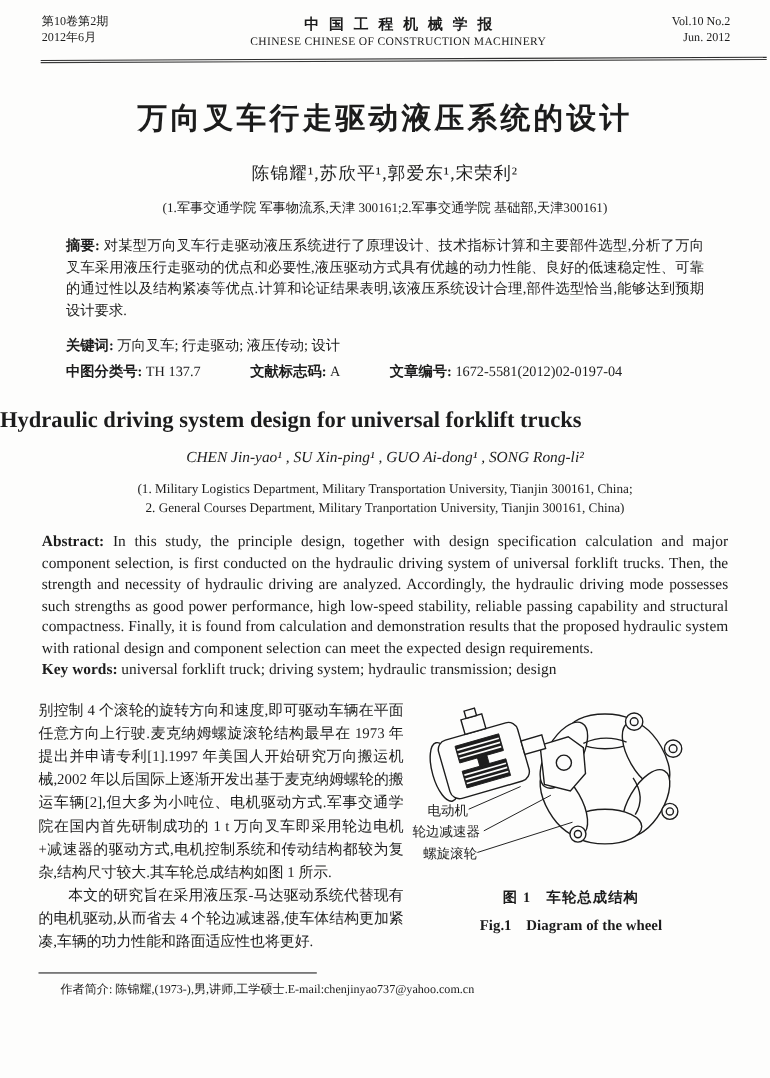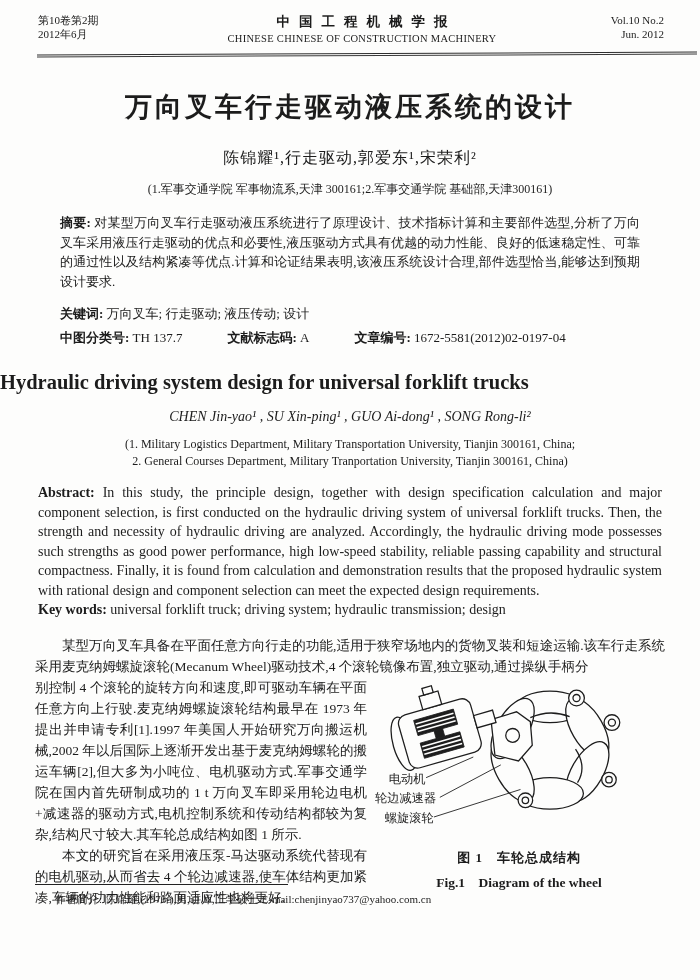--- a/index.html
+++ b/index.html
@@ -163,21 +163,21 @@
       <div class="en">CHINESE CHINESE OF CONSTRUCTION MACHINERY</div>
     </div>
     <div class="hdr-right">
       <div>Vol.10 No.2</div>
       <div>Jun. 2012</div>
     </div>
   </div>
   <div class="header-rule"></div>
 
   <h1 class="title-cn">万向叉车行走驱动液压系统的设计</h1>
-  <div class="authors-cn">陈锦耀¹,行走驱动,郭爱东¹,宋荣利²</div>
+  <div class="authors-cn">陈锦耀¹,苏欣平¹,郭爱东¹,宋荣利²</div>
   <div class="affil-cn">(1.军事交通学院 军事物流系,天津 300161;2.军事交通学院 基础部,天津300161)</div>
 
   <p class="abstract-cn"><span class="lbl">摘要:</span> <span>对某型万向叉车行走驱动液压系统进行了原理设计、技术指标计算和主要部件选型,分析了万向叉车采用液压行走驱动的优点和必要性,液压驱动方式具有优越的动力性能、良好的低速稳定性、可靠的通过性以及结构紧凑等优点.计算和论证结果表明,该液压系统设计合理,部件选型恰当,能够达到预期设计要求.</span></p>
 
   <div class="keywords-cn"><span class="lbl">关键词:</span> <span>万向叉车; 行走驱动; 液压传动; 设计</span></div>
 
   <div class="clc-line">
     <span class="pair"><span class="lbl">中图分类号:</span> <span>TH 137.7</span></span>
     <span class="pair"><span class="lbl">文献标志码:</span> <span>A</span></span>
     <span class="pair"><span class="lbl">文章编号:</span> <span>1672-5581(2012)02-0197-04</span></span>
@@ -188,21 +188,20 @@
   <div class="affil-en">
     <div>(1. Military Logistics Department, Military Transportation University, Tianjin 300161, China;</div>
     <div>2. General Courses Department, Military Tranportation University, Tianjin 300161, China)</div>
   </div>
 
   <p class="abstract-en"><span class="lbl">Abstract:</span> <span>In this study, the principle design, together with design specification calculation and major component selection, is first conducted on the hydraulic driving system of universal forklift trucks. Then, the strength and necessity of hydraulic driving are analyzed. Accordingly, the hydraulic driving mode possesses such strengths as good power performance, high low-speed stability, reliable passing capability and structural compactness. Finally, it is found from calculation and demonstration results that the proposed hydraulic system with rational design and component selection can meet the expected design requirements.</span></p>
 
   <div class="keywords-en"><span class="lbl">Key words:</span> <span>universal forklift truck; driving system; hydraulic transmission; design</span></div>
 
   <div class="body-text">
-    <p class="p-full">某型万向叉车具备在平面任意方向行走的功能,适用于狭窄场地内的货物叉装和短途运输.该车行走系统采用麦克纳姆螺旋滚轮(Mecanum Wheel)驱动技术,4 个滚轮镜像布置,独立驱动,通过操纵手柄分</p>
     <div class="cols">
       <div class="col-left">
         <p>别控制 4 个滚轮的旋转方向和速度,即可驱动车辆在平面任意方向上行驶.麦克纳姆螺旋滚轮结构最早在 1973 年提出并申请专利[1].1997 年美国人开始研究万向搬运机械,2002 年以后国际上逐渐开发出基于麦克纳姆螺轮的搬运车辆[2],但大多为小吨位、电机驱动方式.军事交通学院在国内首先研制成功的 1 t 万向叉车即采用轮边电机+减速器的驱动方式,电机控制系统和传动结构都较为复杂,结构尺寸较大.其车轮总成结构如图 1 所示.</p>
         <p class="indent">本文的研究旨在采用液压泵-马达驱动系统代替现有的电机驱动,从而省去 4 个轮边减速器,使车体结构更加紧凑,车辆的功力性能和路面适应性也将更好.</p>
       </div>
       <div class="col-right figure">
         <svg viewBox="0 0 297 163" aria-hidden="true">
           <g>
 
             <g class="drawing">

